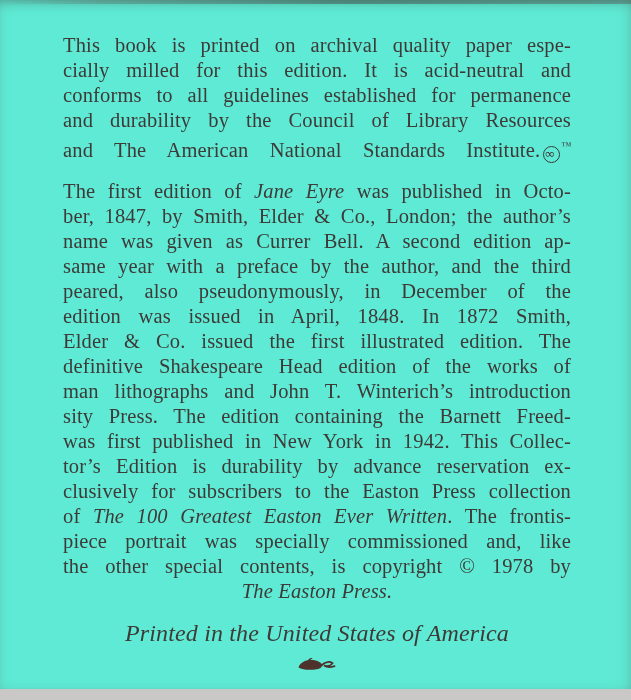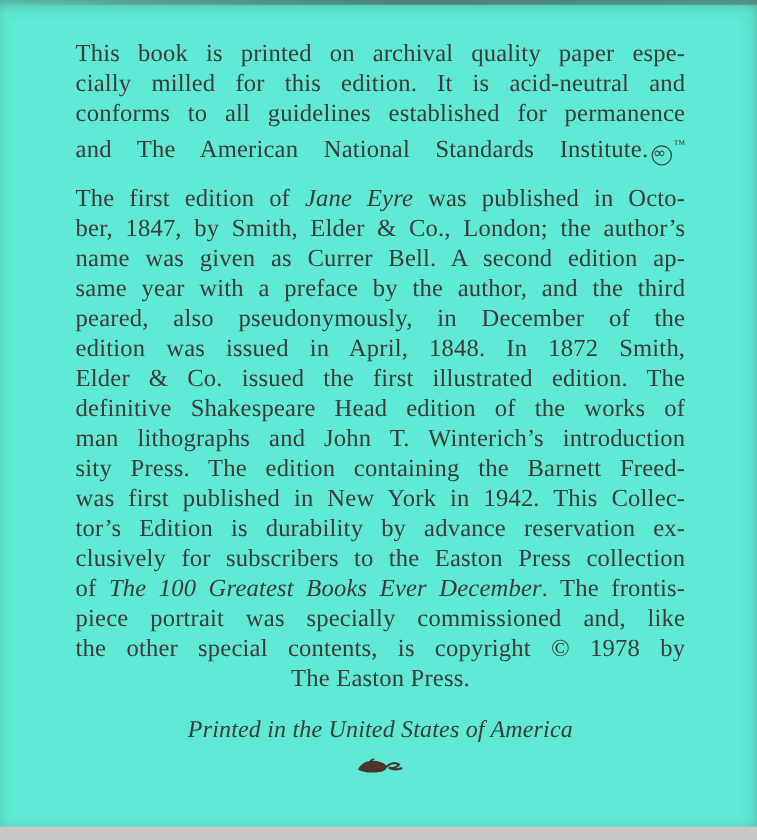--- a/index.html
+++ b/index.html
@@ -31,20 +31,21 @@
     font-size:20.5px;
     line-height:25px;
     letter-spacing:.15px;
   }
   .line{
     text-align:justify;
     text-align-last:justify;
   }
   .line.center{
     text-align-last:center;
+    font-style:italic;
   }
   .it{}
   .para2{margin-top:16px;}
   .pps-circle{
     display:inline-block;
     width:15px;height:15px;
     border:1.5px solid currentColor;
     border-radius:50%;
     line-height:13px;
     font-size:13px;
@@ -58,21 +59,21 @@
     font-size:10px;
     vertical-align:8px;
     margin-left:1px;
     letter-spacing:0;
   }
   .footer-line{
     margin-top:17px;
     text-align:left;
     text-align-last:center;
     font-style:italic;
-    font-size:20px;
+    font-size:24px;
   }
   .ornament{
     margin-top:8px;
     text-align:center;
     text-align-last:center;
     color:var(--color-ornament,#4e322c);
     height:18px;
   }
 </style>
 </head>
@@ -80,20 +81,21 @@
 
 <div class="page">
   <div class="top-shadow"></div>
 
   <div class="text-block">
 
     <section>
       <div class="line">This book is printed on archival quality paper espe-</div>
       <div class="line">cially milled for this edition. It is acid-neutral and</div>
       <div class="line">conforms to all guidelines established for permanence</div>
+      <div class="line">and durability by the Council of Library Resources</div>
       <div class="line"><span>and The American National Standards Institute.</span><span class="pps-circle">∞</span><span class="tm">™</span></div>
     </section>
 
     <section class="para2">
       <div class="line">
         <span>The first edition of</span>
         <i class="it">Jane Eyre</i>
         <span>was published in Octo-</span>
       </div>
       <div class="line">ber, 1847, by Smith, Elder &amp; Co., London; the author’s</div>
@@ -103,21 +105,21 @@
       <div class="line">edition was issued in April, 1848. In 1872 Smith,</div>
       <div class="line">Elder &amp; Co. issued the first illustrated edition. The</div>
       <div class="line">definitive Shakespeare Head edition of the works of</div>
       <div class="line">man lithographs and John T. Winterich’s introduction</div>
       <div class="line">sity Press. The edition containing the Barnett Freed-</div>
       <div class="line">was first published in New York in 1942. This Collec-</div>
       <div class="line">tor’s Edition is durability by advance reservation ex-</div>
       <div class="line">clusively for subscribers to the Easton Press collection</div>
       <div class="line">
         <span>of</span>
-        <i class="it">The 100 Greatest Books Ever December</i><span>. The frontis-</span>
+        <i class="it">The 100 Greatest Easton Ever Written</i><span>. The frontis-</span>
       </div>
       <div class="line">piece portrait was specially commissioned and, like</div>
       <div class="line">the other special contents, is copyright © 1978 by</div>
       <div class="line center">The Easton Press.</div>
     </section>
 
     <div class="footer-line">Printed in the United States of America</div>
 
     <div class="ornament">
       <svg width="40" height="17" viewBox="0 0 40 17" aria-hidden="true">

